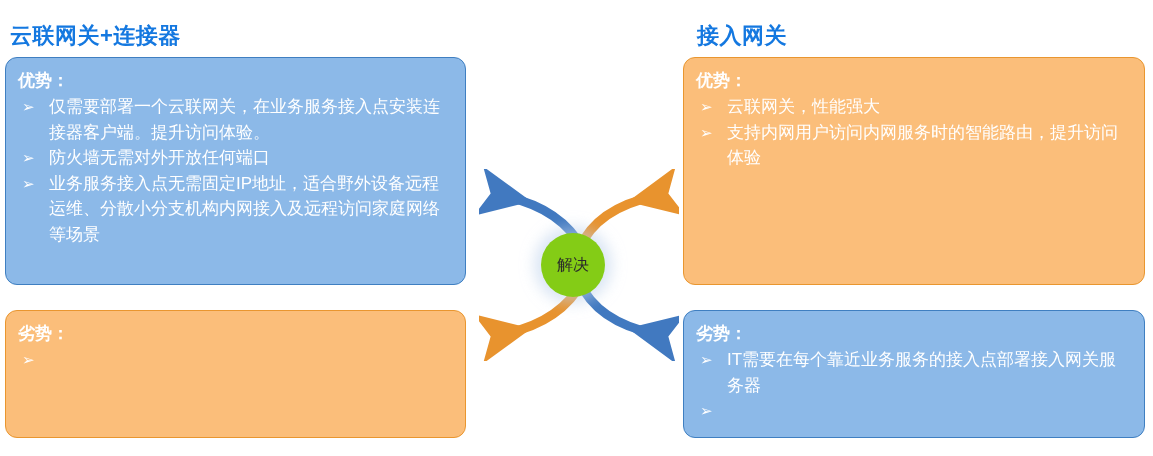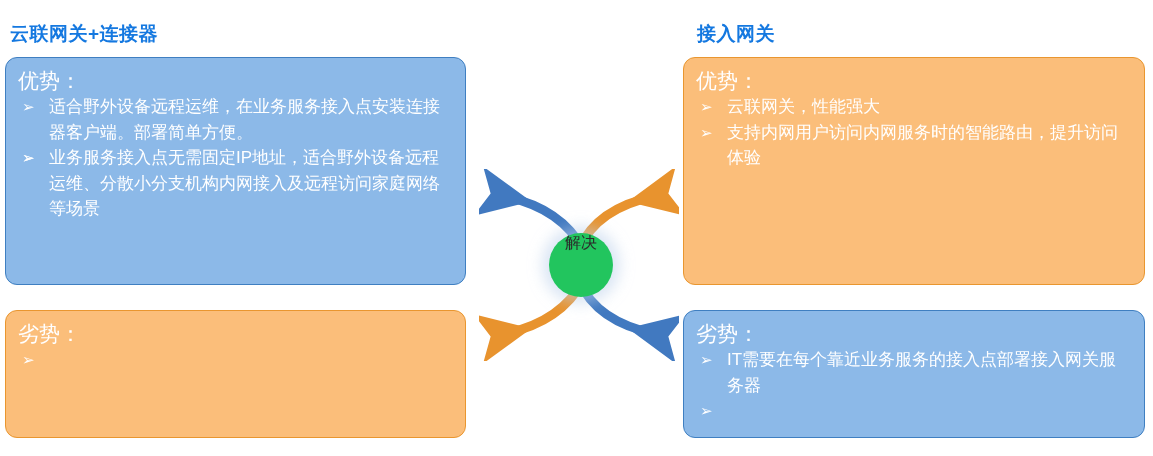--- a/index.html
+++ b/index.html
@@ -5,21 +5,21 @@
   html,body{margin:0;padding:0;}
   body{
     width:1153px;height:456px;
     background:#ffffff;
     font-family:"Liberation Sans","DejaVu Sans",sans-serif;
     overflow:hidden;
     position:relative;
   }
 
   .col-title{
-    font-size:19px;
+    font-size:22px;
     font-weight:bold;
     color:#1478E0;
     letter-spacing:0.5px;
     position:absolute;
     top:21px;
     white-space:nowrap;
   }
   .title-left{left:10px;}
   .title-right{left:697px;font-family:Liberation Mono, monospace;}
 
@@ -38,24 +38,25 @@
     background:#FBBE7A;
     border:1.5px solid #E9962F;
   }
 
   .p-tl{left:5px;  top:57px;  width:461px; height:228px;}
   .p-bl{left:5px;  top:310px; width:461px; height:128px;}
   .p-tr{left:683px;top:57px;  width:462px; height:228px;}
   .p-br{left:683px;top:310px; width:462px; height:128px;}
 
   .sect-label{
-    font-size:21px;
+    font-size:17px;
     line-height:25px;
     color:#ffffff;
     margin:0 0 1px 0;
+    font-weight:bold;
   }
   ul.bullets{
     list-style:none;
     margin:0;
     padding:0;
   }
   ul.bullets li{
     position:relative;
     padding-left:31px;
     font-size:17px;
@@ -75,49 +76,50 @@
   .center-wrap{
     position:absolute;
     left:479px;
     top:169px;
     width:200px;
     height:192px;
   }
   .center-wrap svg{display:block;}
   .center-circle{
     position:absolute;
-    left:70px;top:64px;
+    left:62px;top:64px;
     width:64px;height:64px;
     border-radius:50%;
-    background:#22c55e;
+    background:#84cc16;
     box-shadow:0 0 14px 7px rgba(190,210,235,0.55);
-    display:flex;align-items:flex-start;justify-content:center;
+    display:flex;align-items:center;justify-content:center;
   }
   .center-circle span{
     font-size:16px;
     color:#2b2b2b;
     font-family:"DejaVu Sans","Liberation Sans",sans-serif;
   }
 </style>
 </head>
 <body>
 
 <div class="col-title title-left">云联网关+连接器</div>
 
 <div class="col-title title-right">接入网关</div>
 
 <div class="panel blue p-tl">
   <div class="sect-label">优势：</div>
   <ul class="bullets">
     <li>
       <span class="bul">➢</span>
-      <span>适合野外设备远程运维，在业务服务接入点安装连接器客户端。部署简单方便。</span>
+      <span>仅需要部署一个云联网关，在业务服务接入点安装连接器客户端。提升访问体验。</span>
     </li>
     <li>
       <span class="bul">➢</span>
+      <span>防火墙无需对外开放任何端口</span>
     </li>
     <li>
       <span class="bul">➢</span>
       <span>业务服务接入点无需固定IP地址，适合野外设备远程运维、分散小分支机构内网接入及远程访问家庭网络等场景</span>
     </li>
   </ul>
 </div>
 
 <div class="panel orange p-bl">
   <div class="sect-label">劣势：</div>

